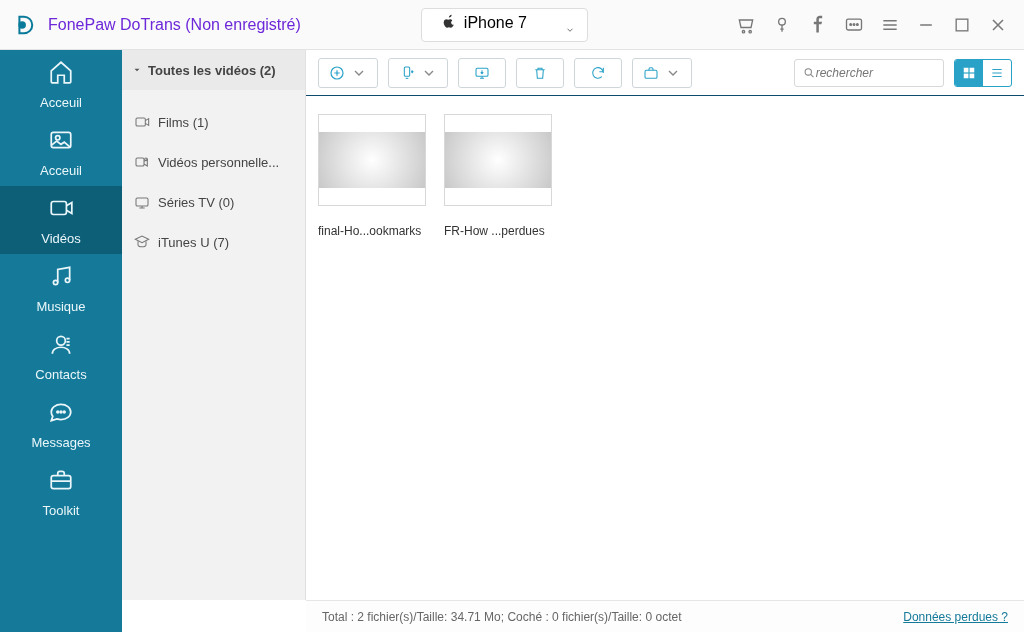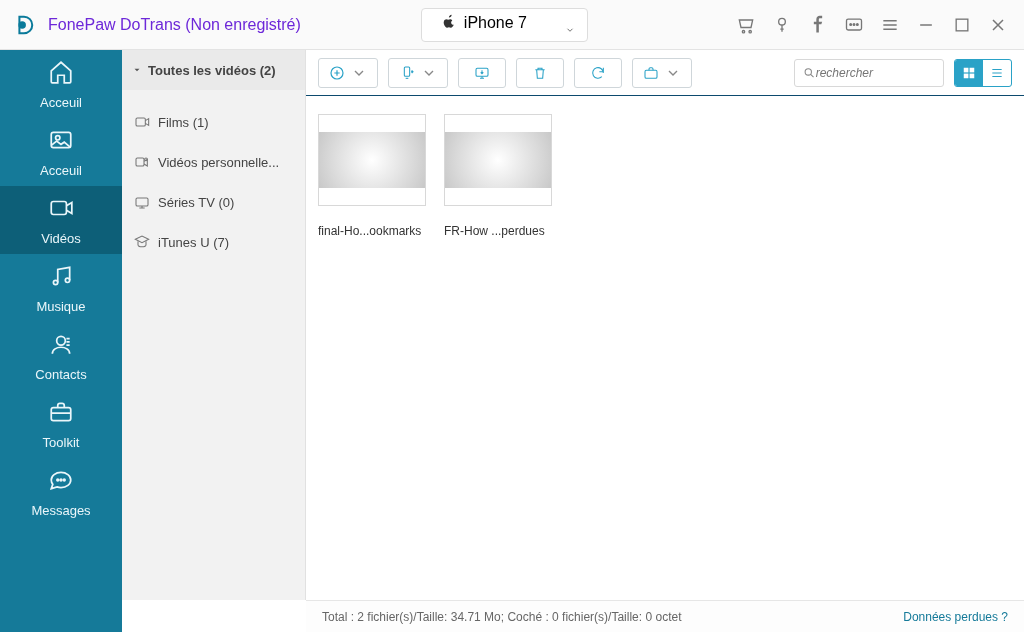--- a/index.html
+++ b/index.html
@@ -43,21 +43,21 @@
 
 
 .grid { padding:18px 12px; display:flex; gap:18px; }
 .card { width:108px; }
 .thumb { width:108px; height:92px; border:1px solid #d8d8d8; background:#fff; display:flex; align-items:center; justify-content:center; }
 .thumb-inner { width:100%; height:56px; background: radial-gradient(circle at 50% 50%, #fff 0%, #d9d9d9 70%, #c8c8c8 100%); }
 .card-label { margin-top:18px; font-size:12px; color:#333; text-align:left; white-space:nowrap; overflow:hidden; text-overflow:ellipsis; }
 
 
 .status { position:absolute; left:306px; right:0; bottom:0; height:32px; border-top:1px solid #e6e6e6; display:flex; align-items:center; padding:0 16px; font-size:12px; color:#666; background:#fdfdfd;justify-content:center; }
-.status .link { margin-left:auto; color:#157a99; cursor:pointer; }
+.status .link { margin-left:auto; color:#157a99; text-decoration:underline; cursor:pointer; }
 
 .chev-down { width:10px; height:10px; }
 </style>
 </head>
 <body>
 
 <div class="header">
   <div class="logo">
     <svg viewBox="0 0 24 24" fill="none" stroke="#0a7a9a" stroke-width="2.2">
         <path d="M7 3h5c5 0 9 4 9 9s-4 9-9 9H7V3z"></path>
@@ -163,33 +163,33 @@
   <div class="side-item">
     <svg viewBox="0 0 24 24" fill="none" stroke="#eaf6fa" stroke-width="1.6">
         <circle cx="12" cy="9" r="4"></circle>
         <path d="M4 21c0-4 4-6 8-6s8 2 8 6"></path>
         <path d="M17 7h3M17 10h3M17 13h3"></path>
       </svg>
     <span>Contacts</span>
   </div>
   <div class="side-item">
     <svg viewBox="0 0 24 24" fill="none" stroke="#eaf6fa" stroke-width="1.6">
-        <rect x="3" y="8" width="18" height="12" rx="2"></rect>
-        <path d="M9 8V6a2 2 0 012-2h2a2 2 0 012 2v2M3 13h18"></path>
-      </svg>
-    <span>Toolkit</span>
-  </div>
-  <div class="side-item">
-    <svg viewBox="0 0 24 24" fill="none" stroke="#eaf6fa" stroke-width="1.6">
         <path d="M21 12c0 4-4 7-9 7-1.3 0-2.5-.2-3.6-.6L3 20l1.4-4C3.5 14.8 3 13.5 3 12c0-4 4-7 9-7s9 3 9 7z"></path>
         <circle cx="9" cy="12" r=".8" fill="#eaf6fa"></circle>
         <circle cx="12" cy="12" r=".8" fill="#eaf6fa"></circle>
         <circle cx="15" cy="12" r=".8" fill="#eaf6fa"></circle>
       </svg>
     <span>Messages</span>
+  </div>
+  <div class="side-item">
+    <svg viewBox="0 0 24 24" fill="none" stroke="#eaf6fa" stroke-width="1.6">
+        <rect x="3" y="8" width="18" height="12" rx="2"></rect>
+        <path d="M9 8V6a2 2 0 012-2h2a2 2 0 012 2v2M3 13h18"></path>
+      </svg>
+    <span>Toolkit</span>
   </div>
 </div>
 
 <div class="subnav">
   <div class="sub-hdr">
     <svg width="10" height="10" viewBox="0 0 24 24" fill="#555">
         <path d="M6 9l6 6 6-6z"></path>
       </svg>
     <span>Toutes les vidéos (2)</span>
   </div>

